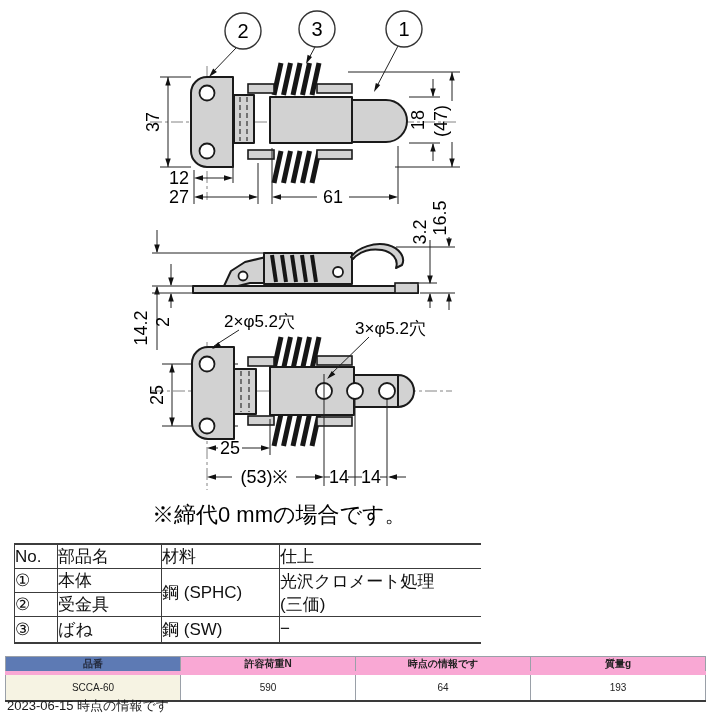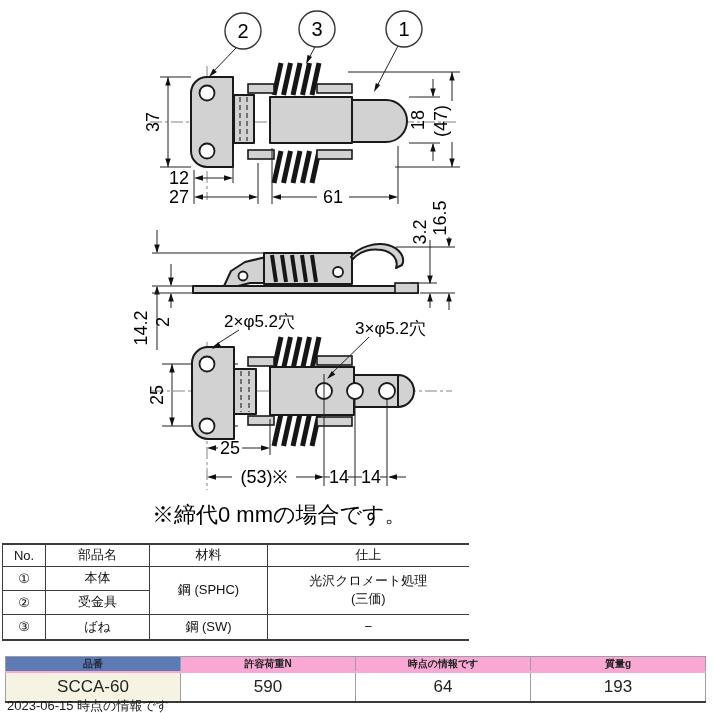--- a/index.html
+++ b/index.html
@@ -13,36 +13,36 @@
   .coil2{stroke:#161616;stroke-width:4;}
   .dim{stroke:#222;stroke-width:1;fill:none;}
   .cl{stroke:#666;stroke-width:0.8;fill:none;stroke-dasharray:12 3 3 3;}
   .dashline{stroke:#333;stroke-width:1.2;fill:none;stroke-dasharray:5 3;}
   .ah{fill:#111;stroke:none;}
   .dimtxt{font:18px "Liberation Sans",sans-serif;fill:#000;}
   .lbltxt{font:17px "Liberation Sans",sans-serif;fill:#000;}
   .cotxt{font:20px "Liberation Sans",sans-serif;fill:#000;}
   .callout{fill:#fff;stroke:#333;stroke-width:1.4;}
   .note{position:absolute;left:152px;top:500px;font-size:22px;color:#000;}
-  table.parts{position:absolute;left:2px;top:543px;width:466px;border-collapse:collapse;
-      table-layout:fixed;text-align:center;font-size:13px;color:#111;}
+  table.parts{position:absolute;left:14px;top:543px;width:466px;border-collapse:collapse;
+      table-layout:fixed;font-size:17px;color:#111;}
   table.parts td{border:1px solid #3c3c3c;padding:0;}
   table.parts tr.top td{border-top:2px solid #3c3c3c;}
   table.parts tr.bot td{border-bottom:2px solid #3c3c3c;}
   table.parts td:last-child{border-right:none;}
   table.parts td:first-child{border-left:1.5px solid #3c3c3c;}
   table.spec{position:absolute;left:5px;top:656px;width:701px;border-collapse:collapse;
       table-layout:fixed;text-align:center;color:#222;}
   table.spec th{height:13px;font-size:10px;font-weight:bold;background:#f9a8d4;
       border:1px solid #9aa0a8;padding:0;}
   table.spec th.pn{background:#5d7ab4;color:#242b3e;}
-  table.spec td{height:17px;font-size:17px;background:#fff;border:1px solid #9aa0a8;
+  table.spec td{height:17px;font-size:10px;background:#fff;border:1px solid #9aa0a8;
       border-bottom:2px solid #3a3a3a;padding:4px;}
   table.spec td.pn{background:#f6f3e3;}
-  table.spec tr.hd th{border-bottom:2px solid #f9a8d4;margin-left:40px;}
+  table.spec tr.hd th{border-bottom:4px solid #f9a8d4;margin-left:40px;}
   .footer{position:absolute;left:7px;top:697px;font-size:13px;color:#1a1a1a;}
 </style>
 </head>
 <body>
 
 <div id="app">
 
 <svg width="713" height="500" viewBox="0 0 713 500">
 
   <g>

